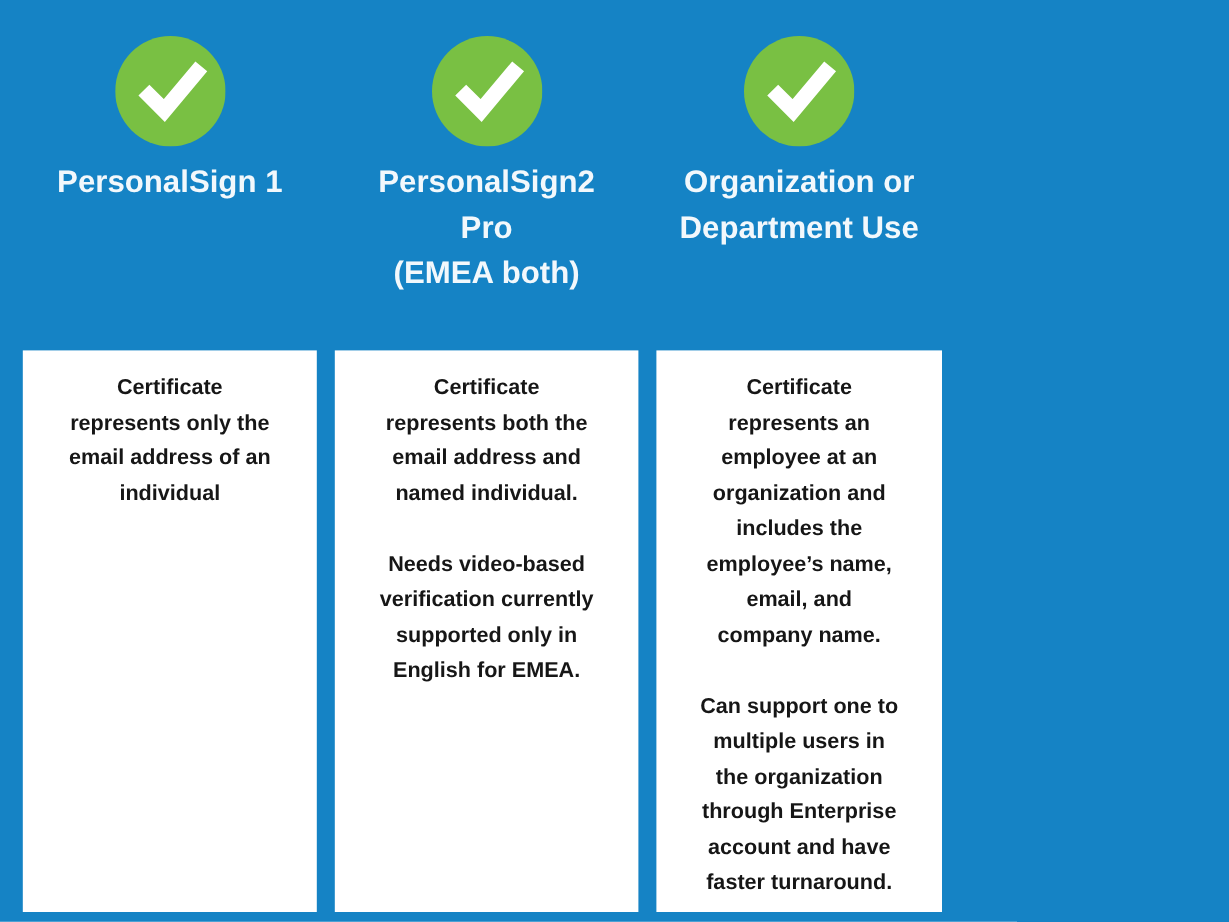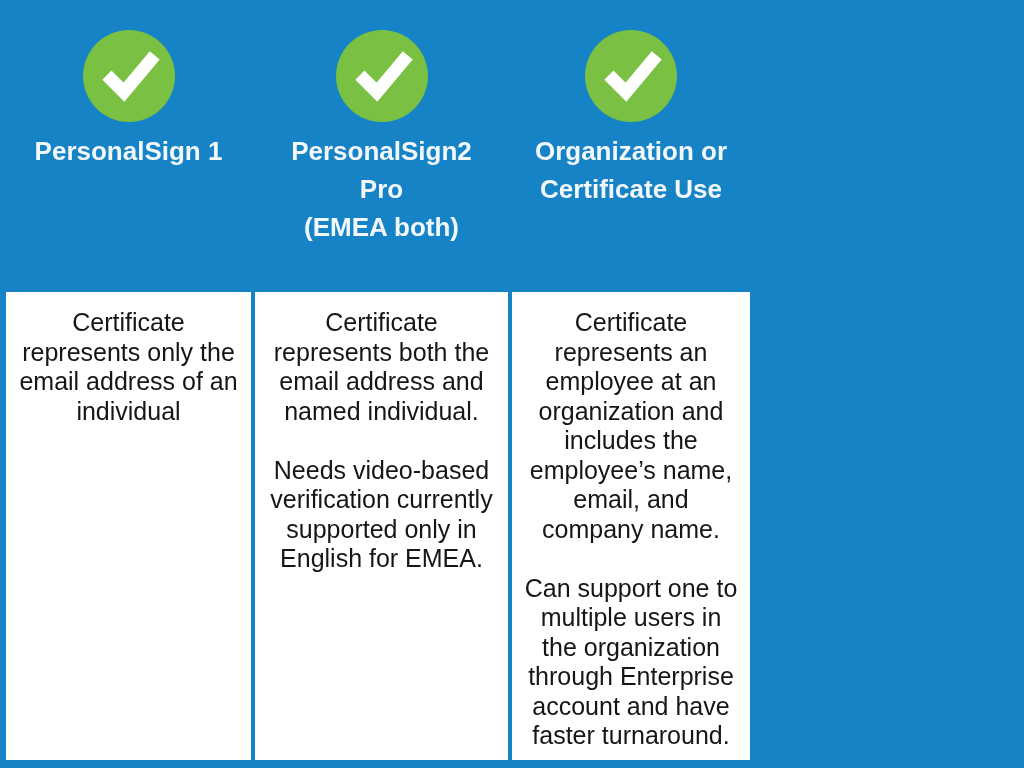--- a/index.html
+++ b/index.html
@@ -10,22 +10,22 @@
   }
   .poster {
     position: relative;
     width: 1024px;
     height: 768px;
     background: var(--blue, #1583C5);
   }
   .grid {
     display: grid;
     grid-template-columns: 245px 253px 238px 263px;
-    column-gap: 4px;
-    padding: 0 6px;
+    column-gap: 15px;
+    padding: 0 19px;
   }
   
   .table-header {
     height: 292px;
     padding-top: 30px;
   }
   .head-col {
     display: flex;
     flex-direction: column;
     align-items: center;
@@ -49,22 +49,22 @@
     height: 476px;
     padding-bottom: 8px;
   }
   .cell {
     background: var(--cell-bg, #FFFFFF);
     padding: 16px 10px 0;
     text-align: center;
   }
   .cell-text {
     color: var(--text-dark, #161616);
-    font-size: 25px;
-    font-weight: normal;
+    font-size: 18px;
+    font-weight: bold;
     line-height: 29.5px;
     white-space: pre-line;
   }
 </style>
 </head>
 <body>
 
 <div class="poster">
 
   <div class="grid table-header">
@@ -87,21 +87,21 @@
 (EMEA both)</div>
     </div>
 
 
     <div class="head-col">
       <svg class="check-badge" viewBox="0 0 100 100" aria-hidden="true">
         <circle cx="50" cy="50" r="50" fill="#79C043"></circle>
         <path d="M26 49 L44.5 67.5 L78 27.5" fill="none" stroke="#FFFFFF" stroke-width="14" stroke-linecap="butt" stroke-linejoin="miter"></path>
       </svg>
       <div class="col-title">Organization or
-Certificate Use</div>
+Department Use</div>
     </div>
 
   </div>
 
   <div class="grid table-body">
 
     <div class="cell">
       <div class="cell-text">Certificate
 represents only the
 email address of an

